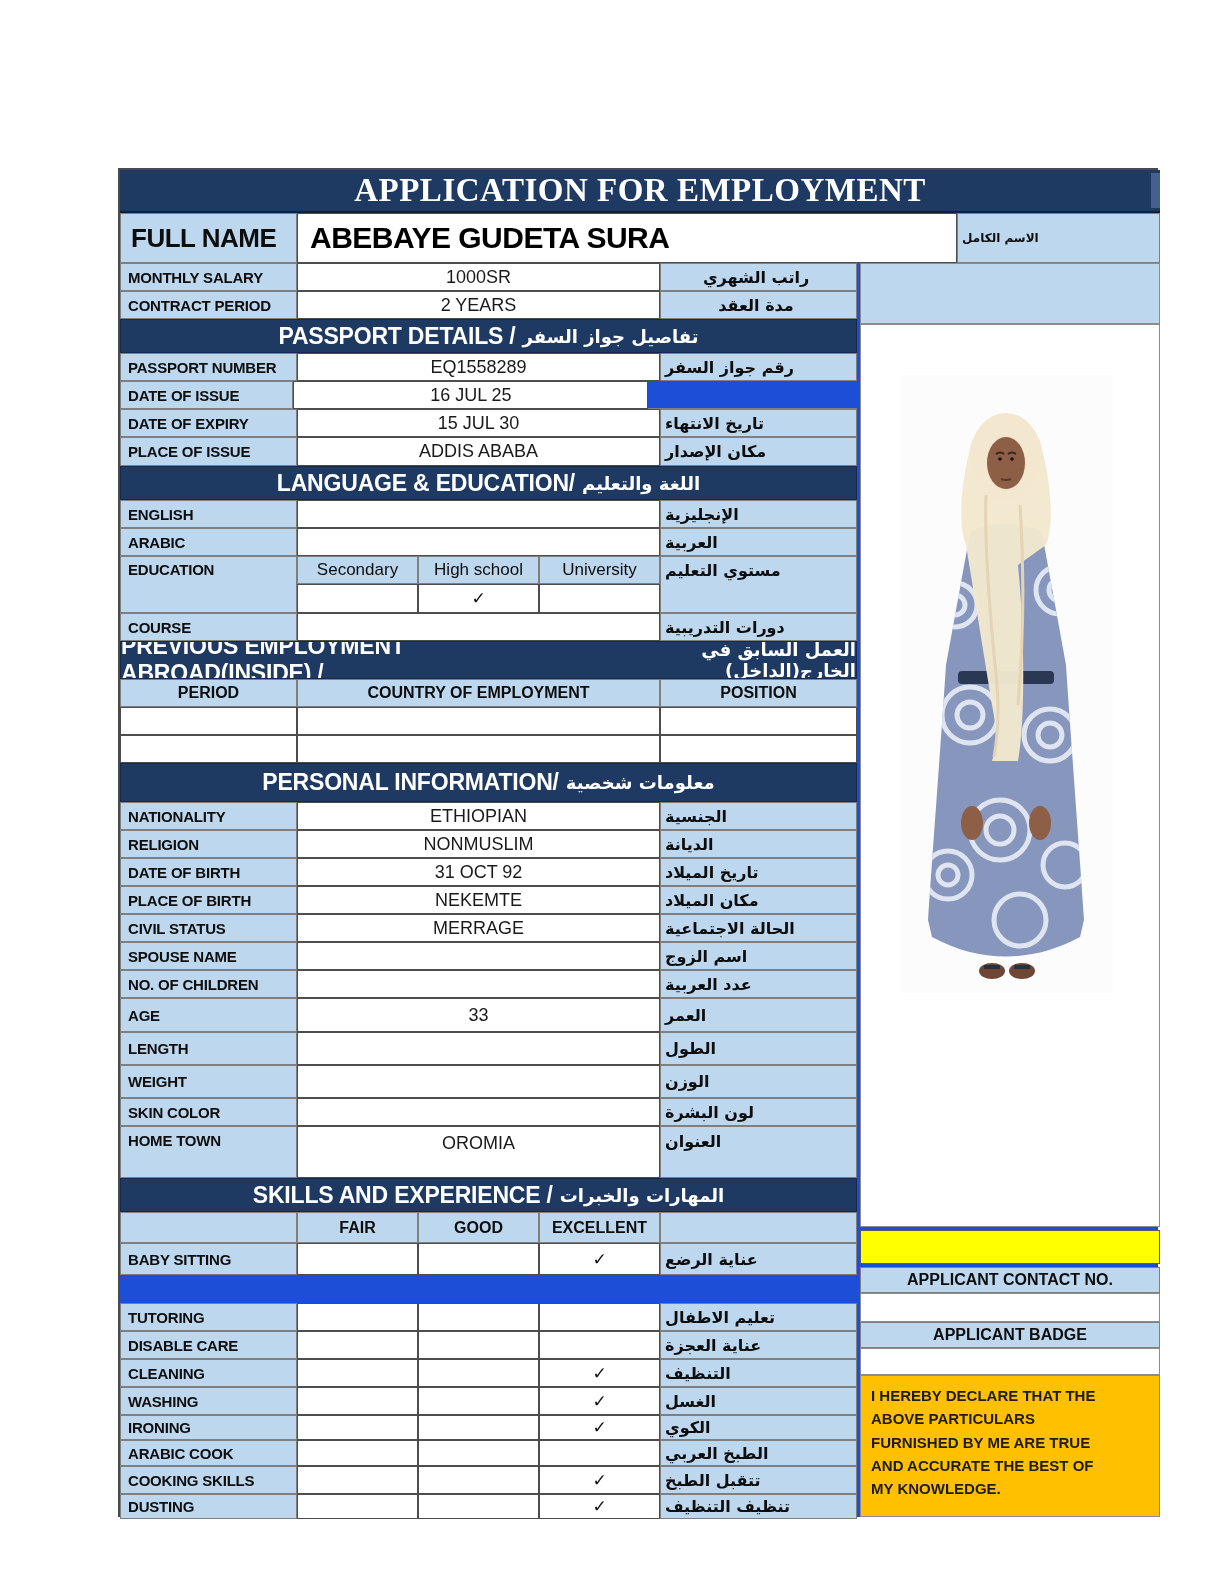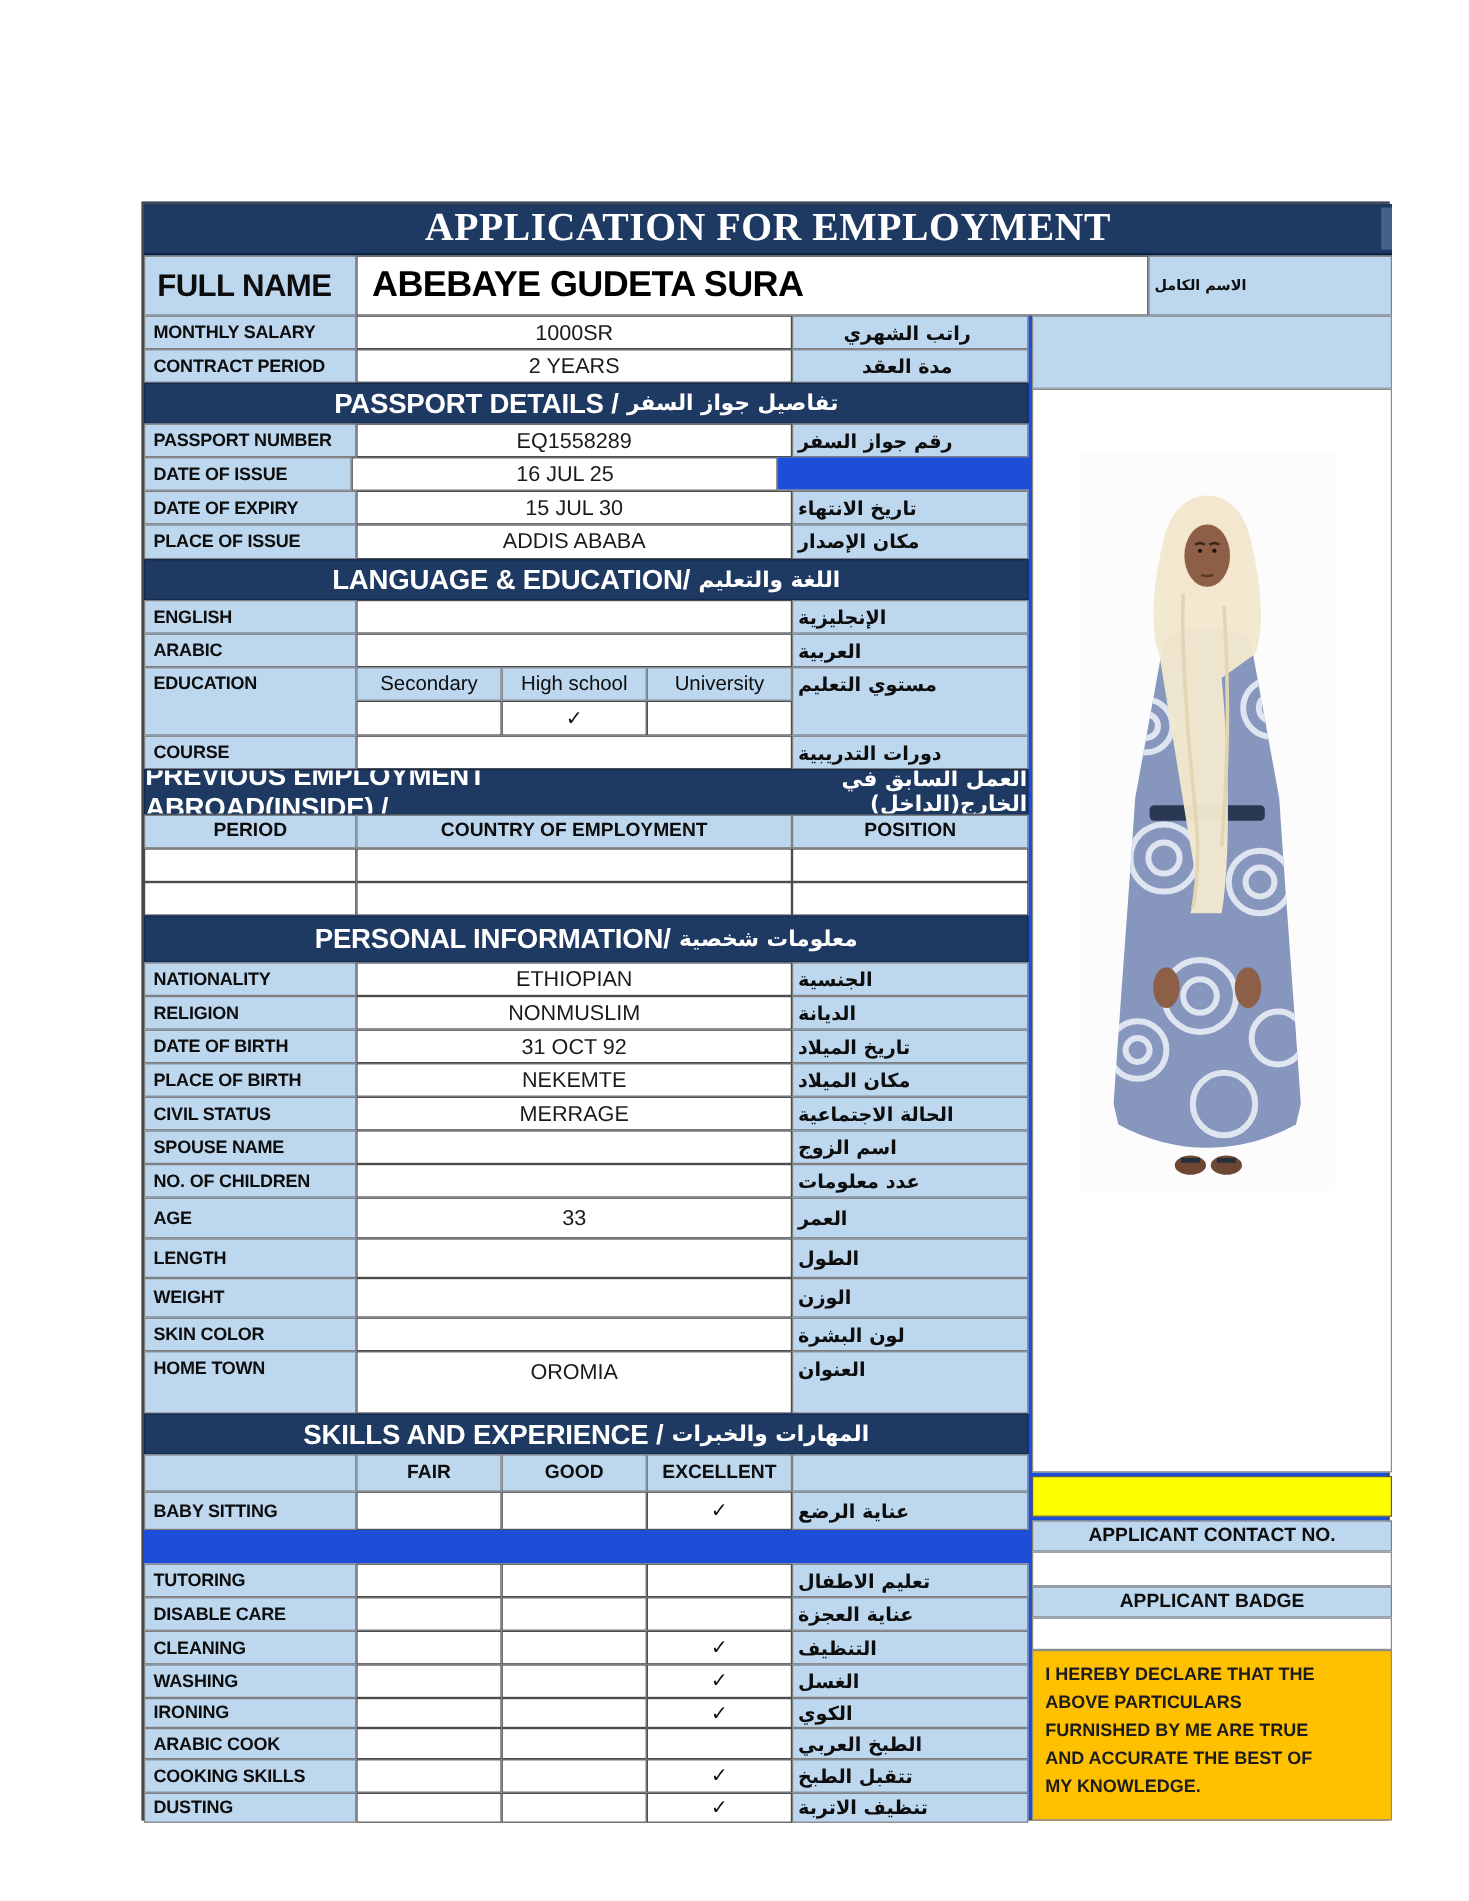--- a/index.html
+++ b/index.html
@@ -186,21 +186,21 @@
       <div class="cell ar" style="width:197px;">الحالة الاجتماعية</div>
     </div>
     <div class="row" style="top:772px;height:28px;width:737px;">
       <div class="cell lbl" style="width:177px;">SPOUSE NAME</div>
       <div class="cell val" style="width:363px;"></div>
       <div class="cell ar" style="width:197px;">اسم الزوج</div>
     </div>
     <div class="row" style="top:800px;height:28px;width:737px;">
       <div class="cell lbl" style="width:177px;">NO. OF CHILDREN</div>
       <div class="cell val" style="width:363px;"></div>
-      <div class="cell ar" style="width:197px;">عدد معلومات</div>
+      <div class="cell ar" style="width:197px;">عدد العربية</div>
     </div>
     <div class="row" style="top:828px;height:34px;width:737px;">
       <div class="cell lbl" style="width:177px;">AGE</div>
       <div class="cell val" style="width:363px;">33</div>
       <div class="cell ar" style="width:197px;">العمر</div>
     </div>
     <div class="row" style="top:895px;height:33px;width:737px;">
       <div class="cell lbl" style="width:177px;">WEIGHT</div>
       <div class="cell val" style="width:363px;"></div>
       <div class="cell ar" style="width:197px;">الوزن</div>
@@ -296,21 +296,21 @@
       <div class="cell val chk" style="width:121px;"></div>
       <div class="cell val chk" style="width:121px;"></div>
       <div class="cell val chk" style="width:121px;">✓</div>
       <div class="cell ar" style="width:197px;">تتقبل الطبخ</div>
     </div>
     <div class="row" style="top:1324px;height:25px;width:737px;">
       <div class="cell lbl" style="width:177px;">DUSTING</div>
       <div class="cell val chk" style="width:121px;"></div>
       <div class="cell val chk" style="width:121px;"></div>
       <div class="cell val chk" style="width:121px;">✓</div>
-      <div class="cell ar" style="width:197px;">تنظيف الاتربة</div>
+      <div class="cell ar" style="width:197px;">تنظيف التنظيف</div>
     </div>
 
     <div class="rcol-block" style="top:93px;height:61px;background:#bdd7ee;border:1px solid #8c8c8c;"></div>
 
     <div class="rcol-block photo-area" style="top:154px;height:903px;">
       <svg width="213" height="618" viewBox="0 0 213 618" style="position:absolute;left:39px;top:50px;" aria-hidden="true">
         <rect x="0" y="0" width="213" height="618" fill="#fcfcfc"></rect>
         <defs>
           <clipPath id="dressClip">
             <path d="M70,158 C82,146 130,146 142,158 L166,290 C172,380 179,470 184,545 L180,562 C132,588 80,588 32,562 L28,545 C33,470 40,380 46,290 Z"></path>

